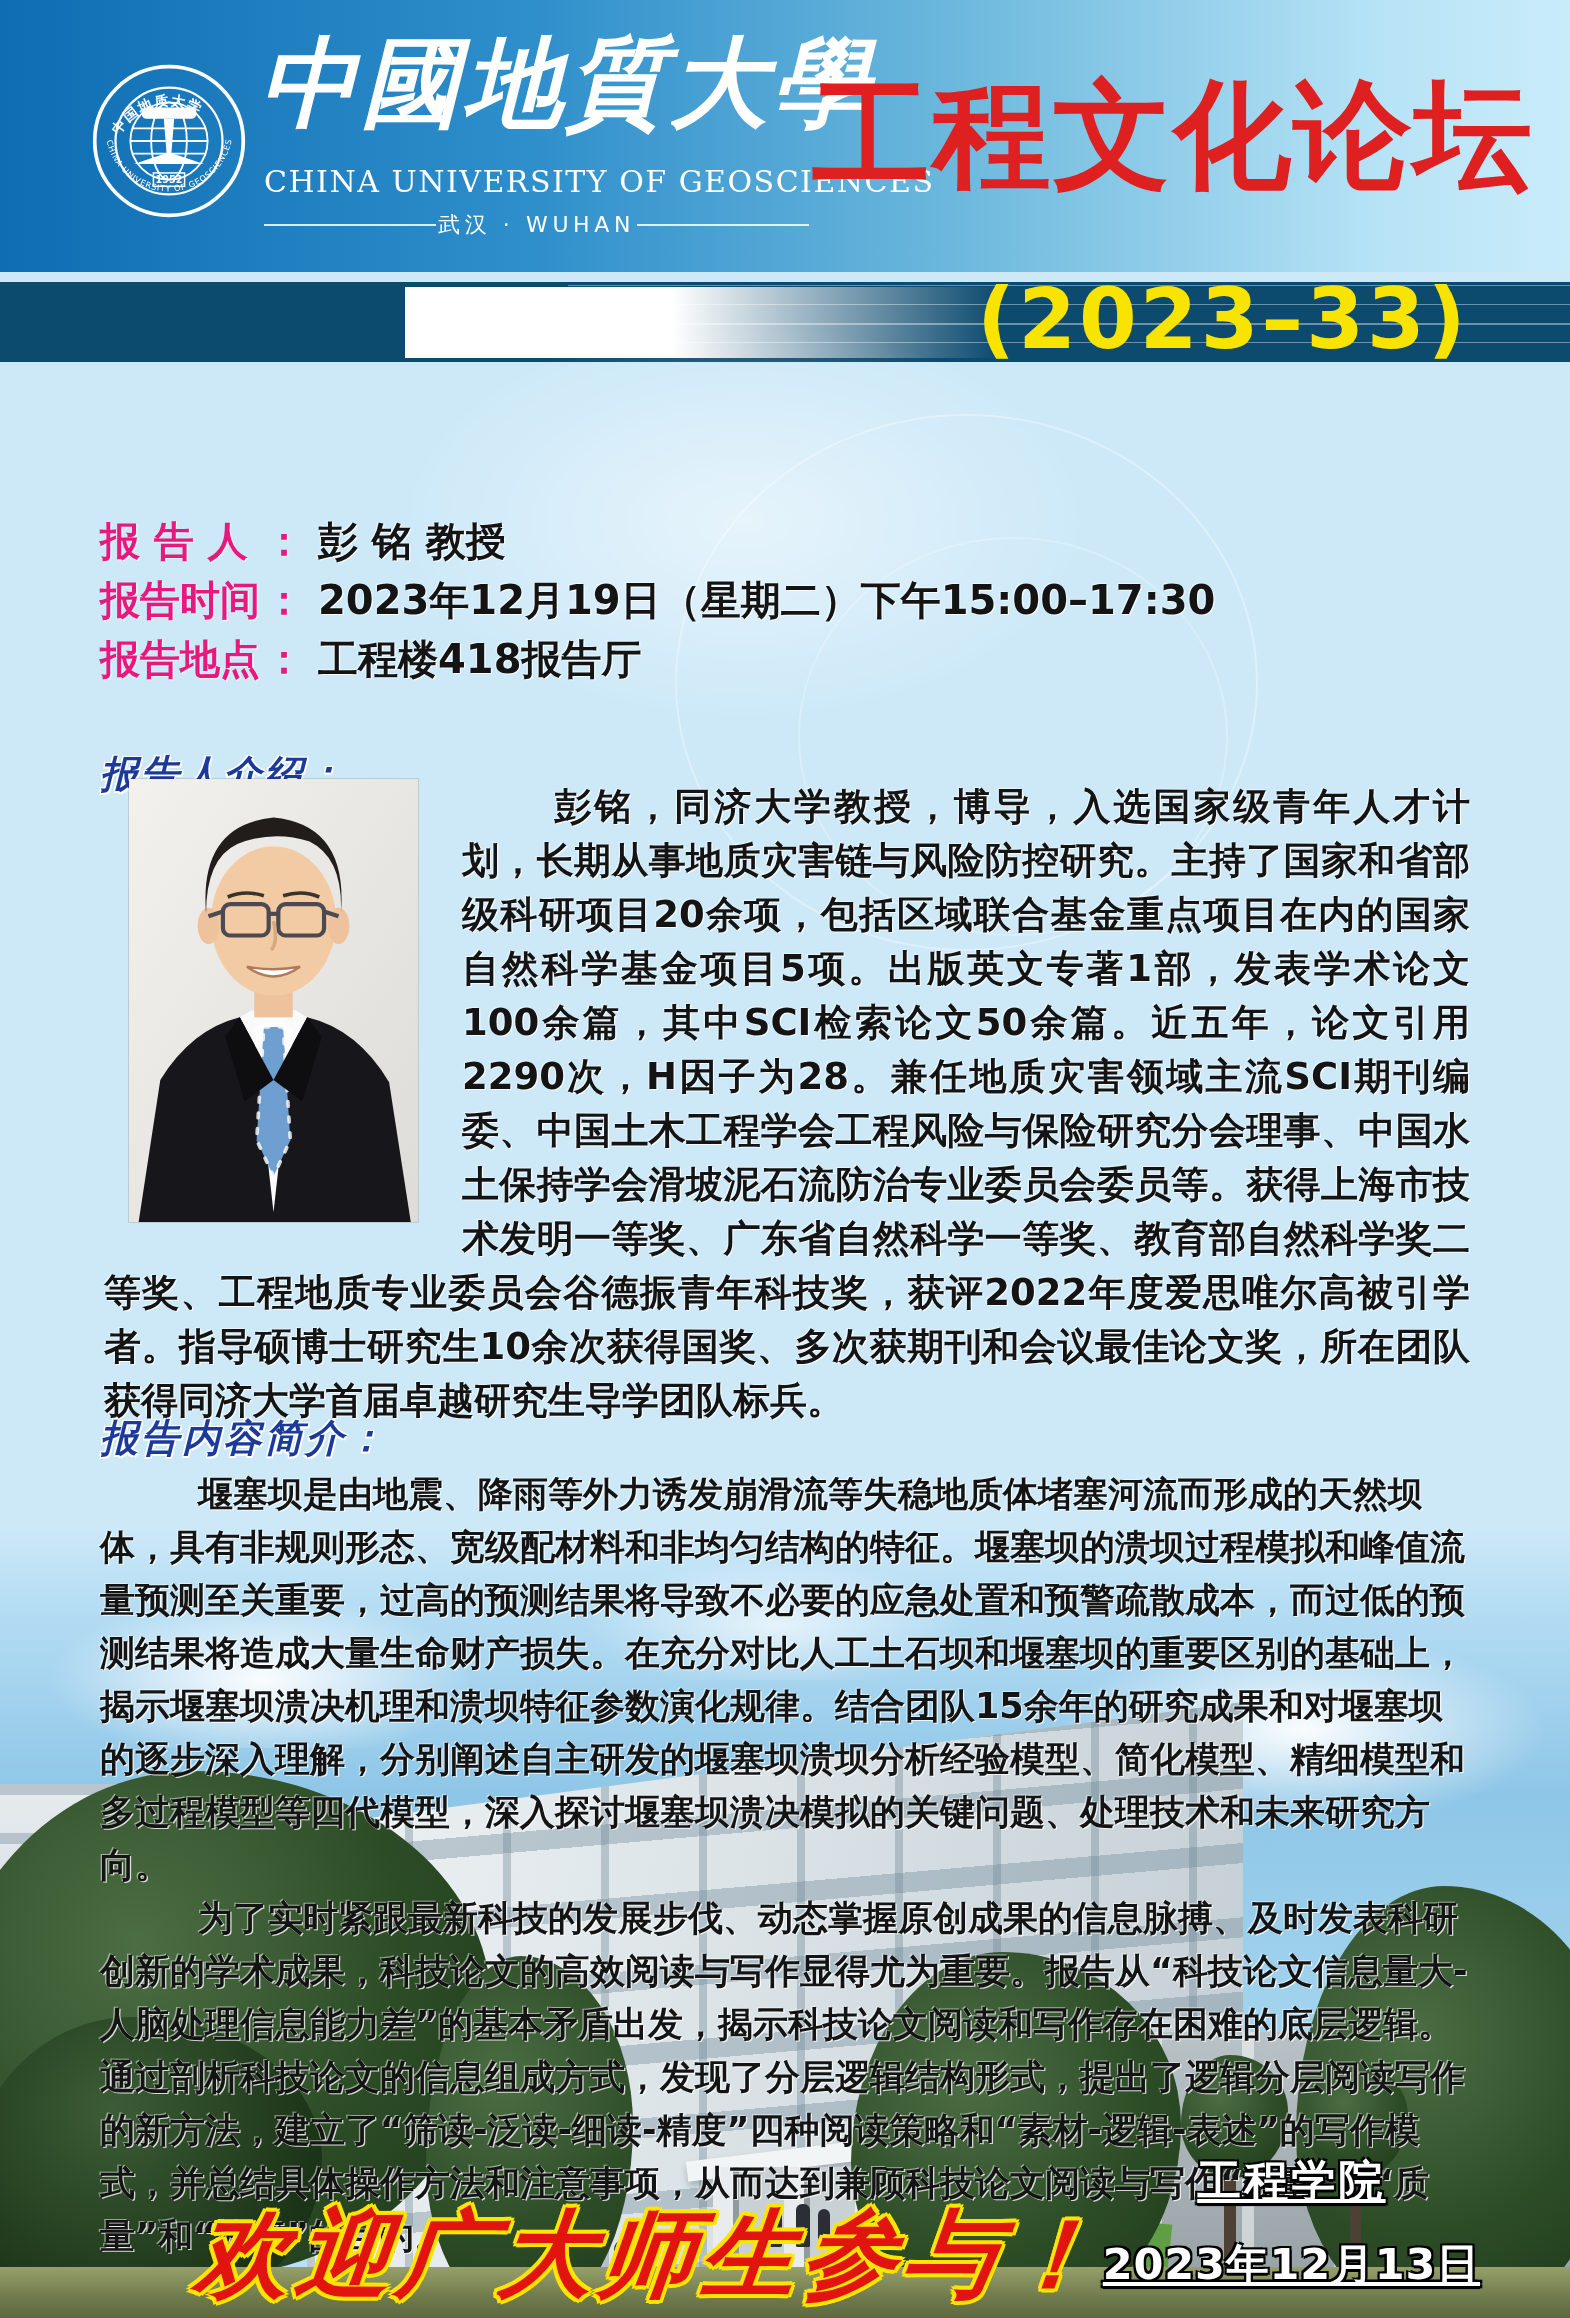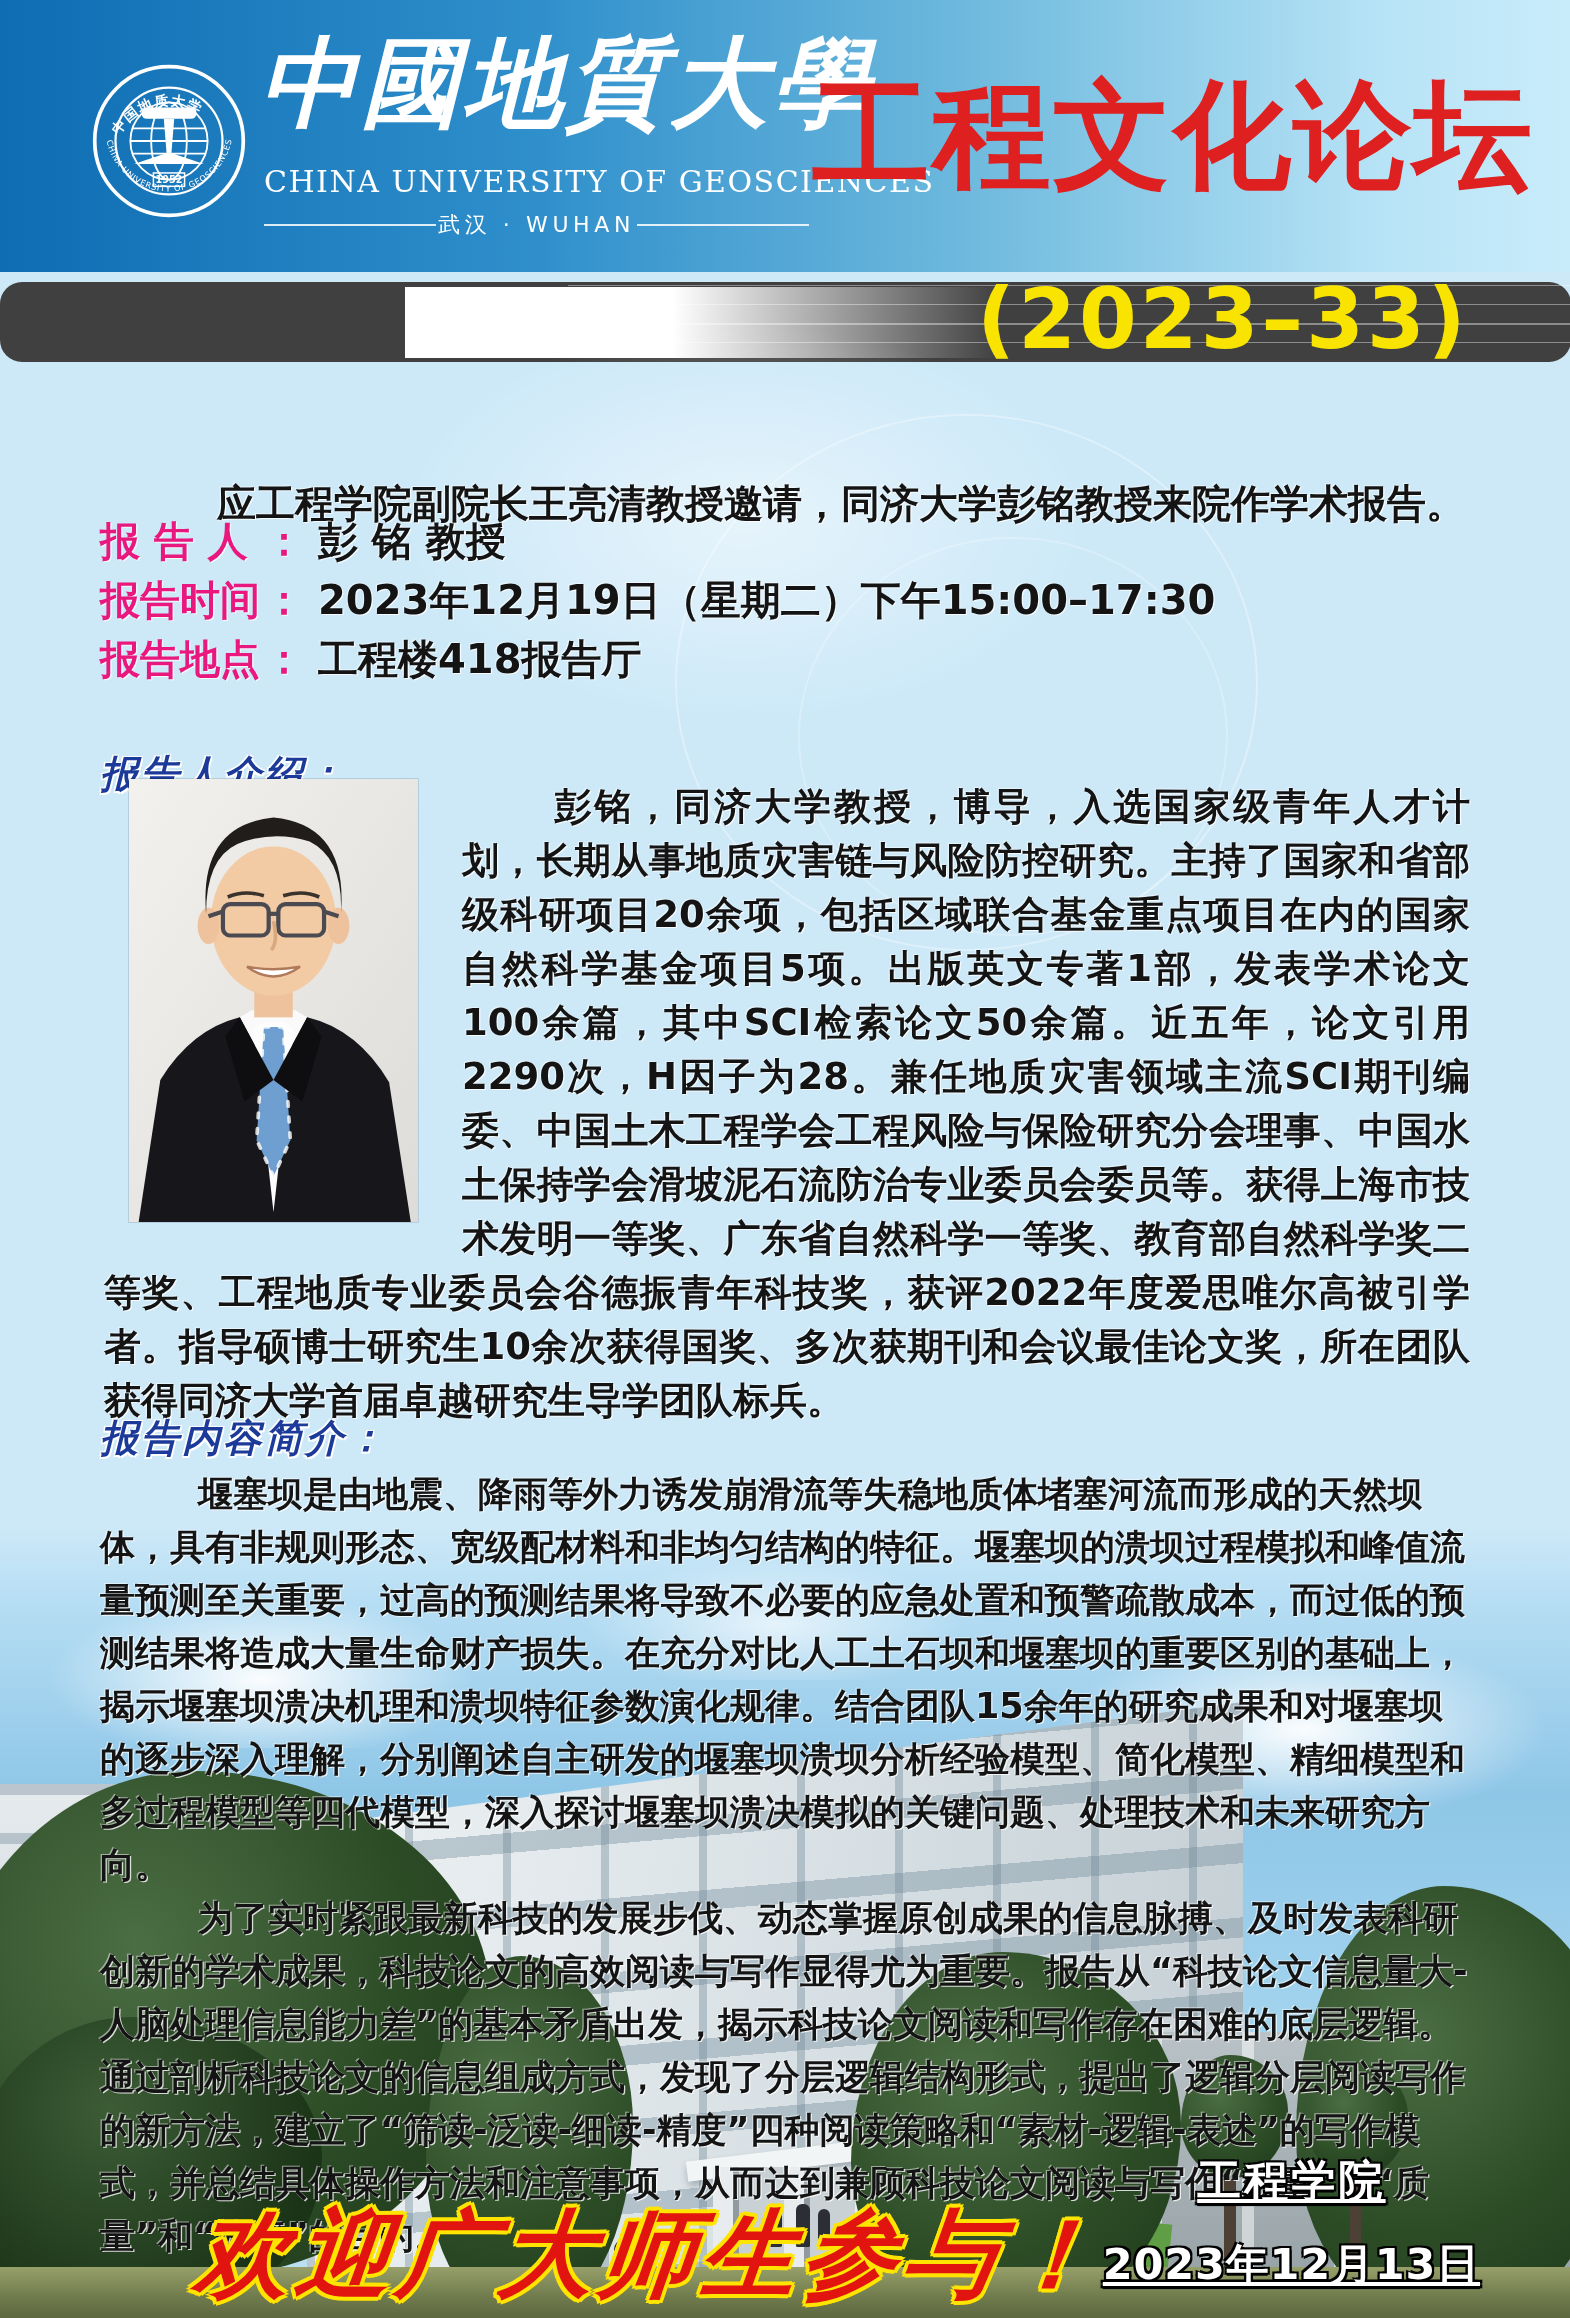--- a/index.html
+++ b/index.html
@@ -32,21 +32,21 @@
     color:#fff;font-size:22px;letter-spacing:4.6px;
   }
   .city-line .rule{flex:1;height:1.5px;background:rgba(255,255,255,.85);}
   .forum-title{
     position:absolute;right:37px;top:57px;
     font-size:118px;font-weight:900;color:#de2120;
     letter-spacing:2.3px;white-space:nowrap;
     font-family:"DejaVu Sans","Liberation Sans",sans-serif;
   }
   
-  .banner{position:absolute;left:0;top:282px;width:1571px;height:80px;background:#404040;border-radius:22px;}
+  .banner{position:absolute;left:0;top:282px;width:1571px;height:80px;background:#0c4a6e;}
   .banner-lines{
     position:absolute;left:568px;right:0;top:3.1px;bottom:3.1px;
     background:repeating-linear-gradient(180deg,rgba(255,255,255,.40) 0 1.5px,rgba(255,255,255,0) 1.5px 19px);
   }
   .banner-whitebox{
     position:absolute;left:405px;top:4.6px;width:594px;height:71px;
     background:linear-gradient(to right,#ffffff 0%,#ffffff 45%,rgba(255,255,255,0) 100%);
   }
   .issue-number{
     position:absolute;left:947px;top:-10.7px;width:552px;height:100px;
@@ -239,21 +239,20 @@
     <div class="person" style="left:770px;top:681px;width:12.3px;height:40px;"></div>
     <div class="person" style="left:796px;top:678px;width:14px;height:43px;"></div>
     <div class="person" style="left:818px;top:683px;width:12.3px;height:38px;"></div>
     <div class="person" style="left:614px;top:713px;width:26px;height:79px;border-radius:10.7px 10.7px 0 0;"></div>
 
     <div class="ground"></div>
   </div>
 
   <div class="content">
 
-    <p class="blk intro cn-text">应工程学院副院长王亮清教授邀请，同济大学彭铭教授来院作学术报告。</p>
 
     <div class="blk info-rows">
       <div class="info-row">
         <span class="info-label">报 告 人</span><span class="info-colon">：</span><span class="cn-text">彭 铭  教授</span>
       </div>
       <div class="info-row">
         <span class="info-label">报告时间</span><span class="info-colon">：</span><span class="cn-text">2023年12月19日（星期二）下午15:00–17:30</span>
       </div>
       <div class="info-row">
         <span class="info-label">报告地点</span><span class="info-colon">：</span><span class="cn-text">工程楼418报告厅</span>

